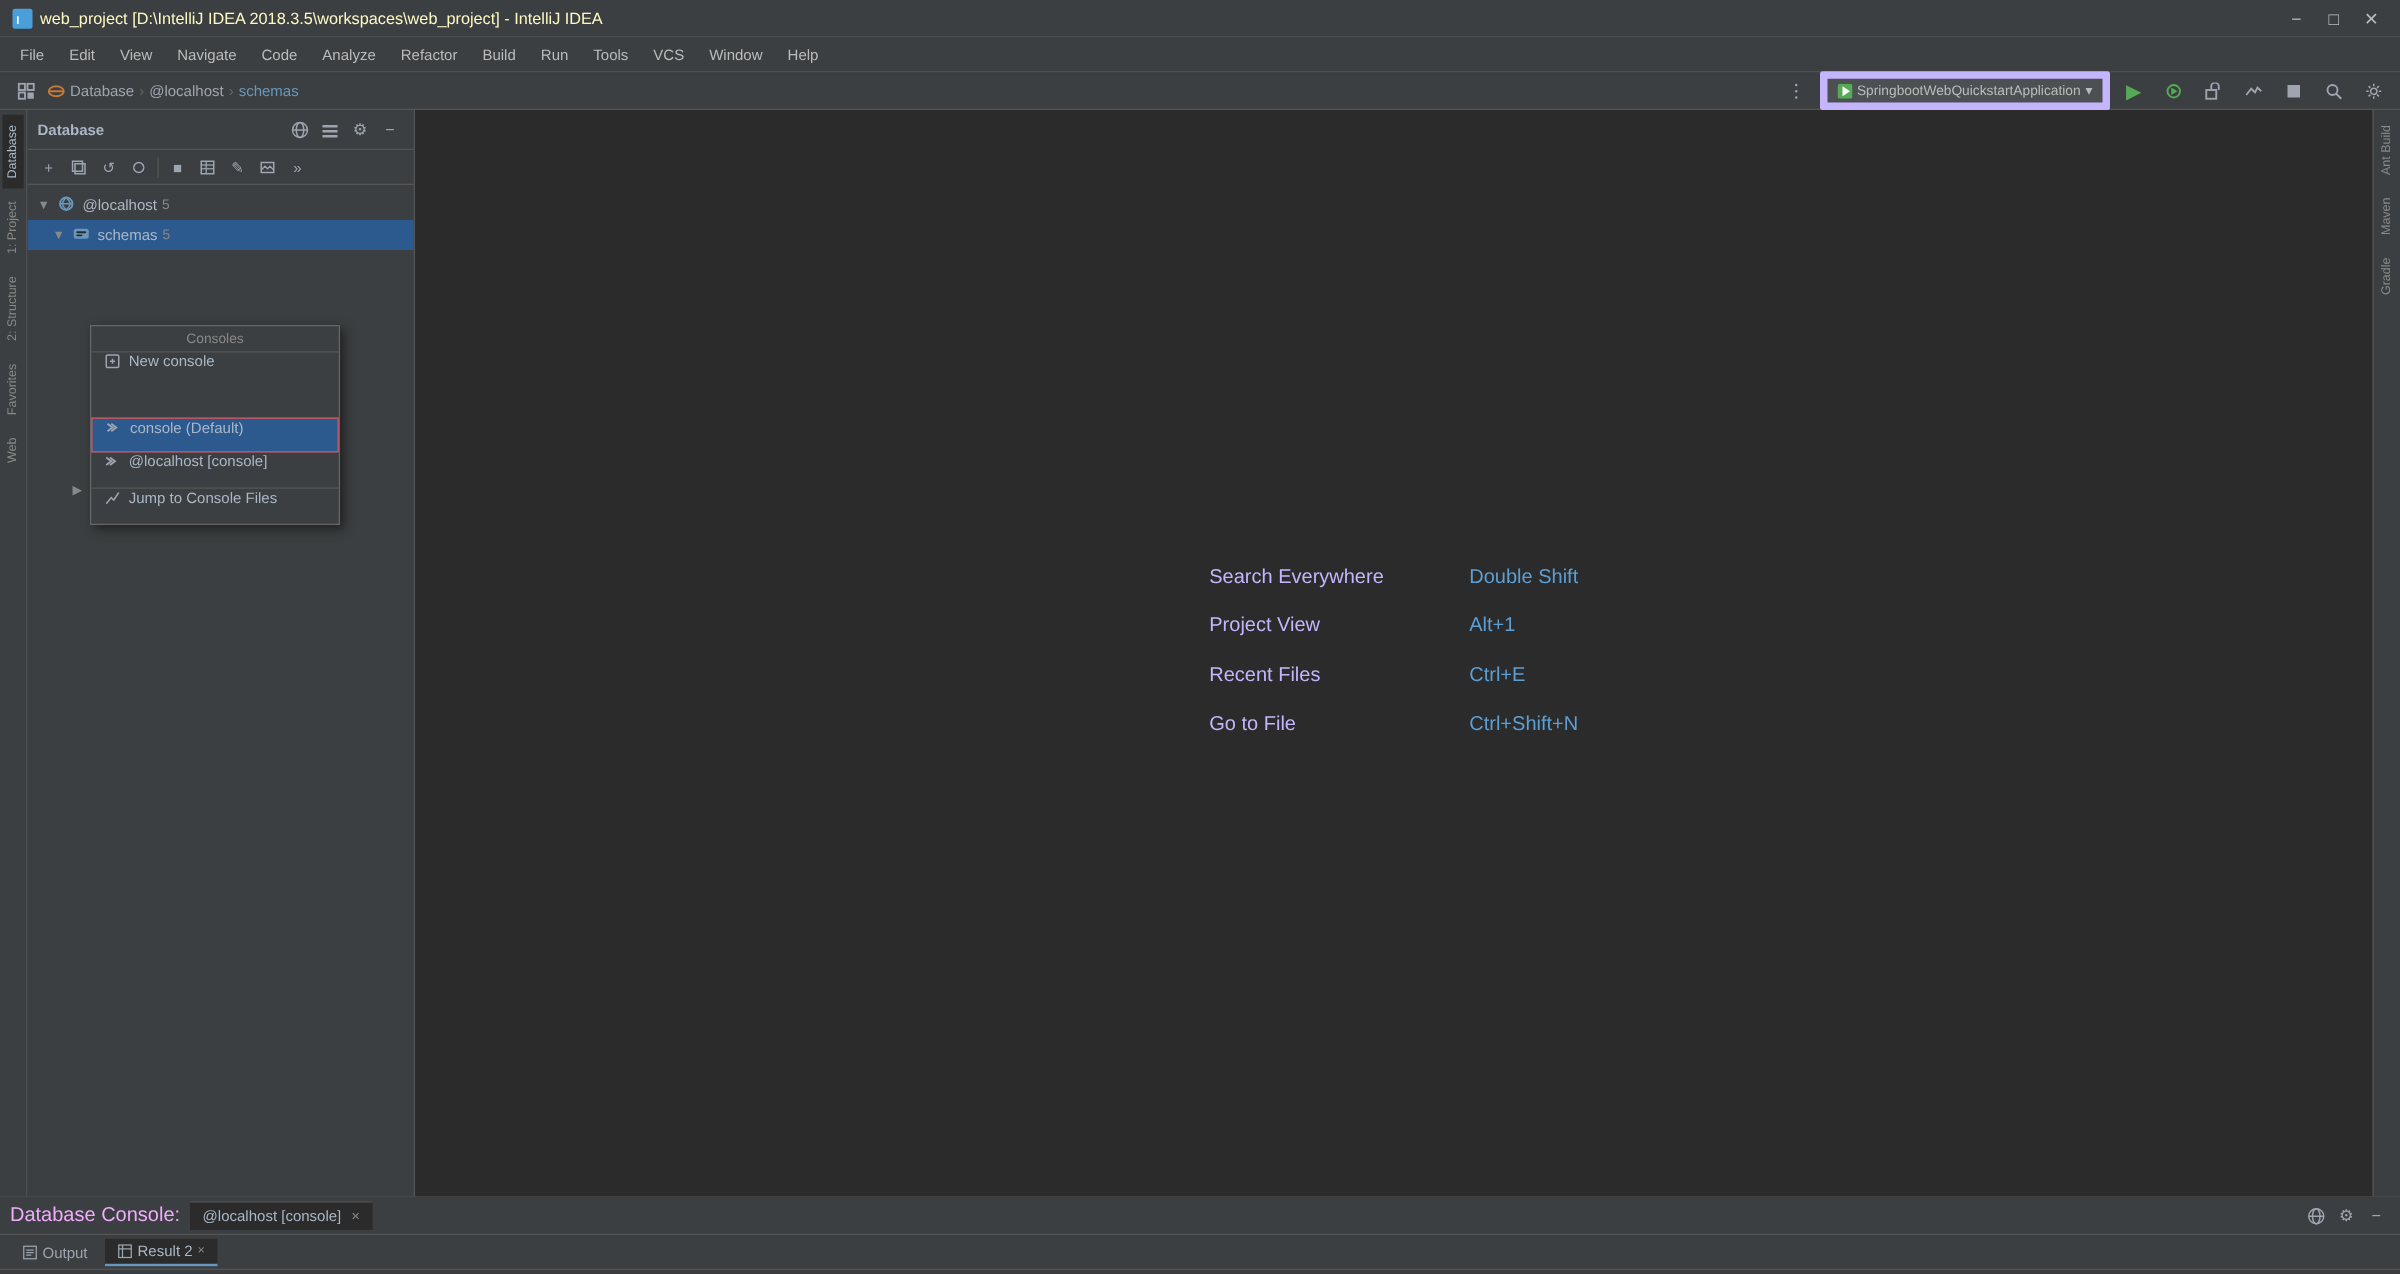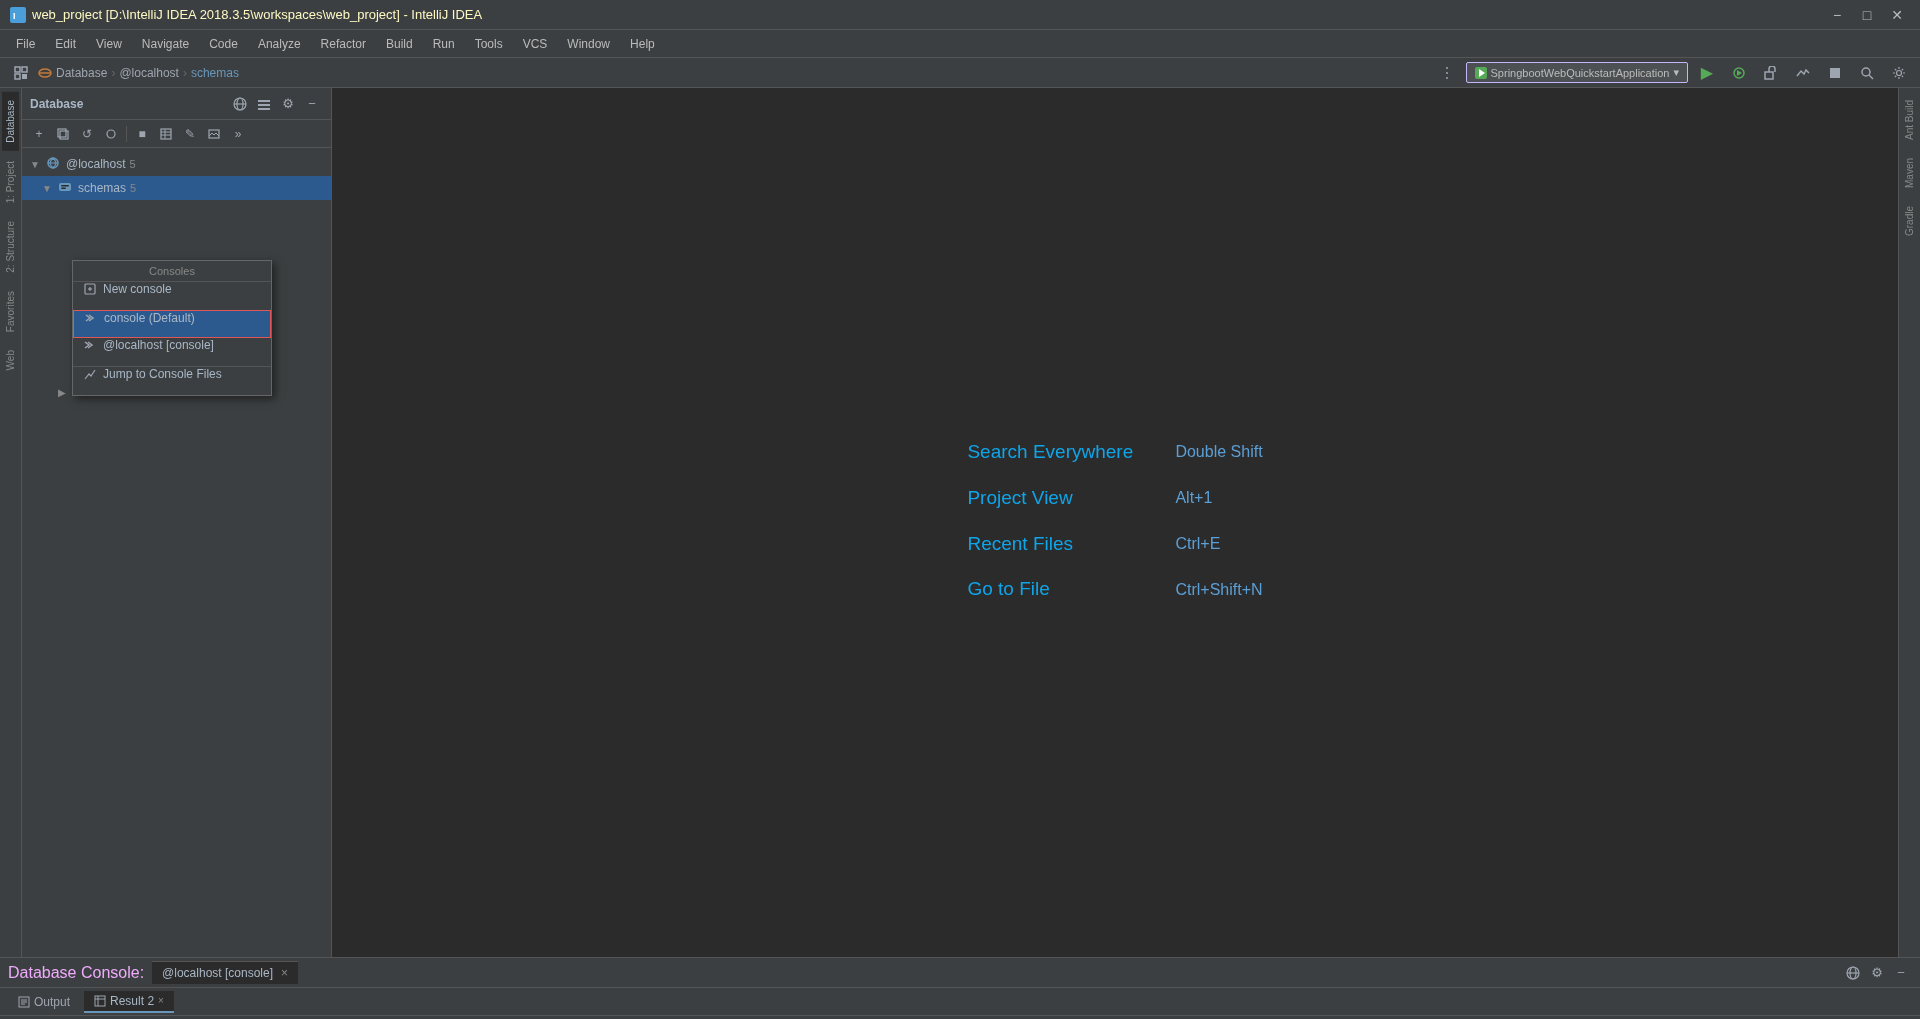--- a/index.html
+++ b/index.html
@@ -99,21 +99,21 @@
     .breadcrumb-sep { color: #666; }
     .breadcrumb-item { cursor: pointer; }
     #nav-right {
       margin-left: auto;
       display: flex;
       align-items: center;
       gap: 6px;
     }
     #run-config {
       background: #4c5052;
-      border: 1px solid #c4b5fd;
+      border: 6px solid #c4b5fd;
       color: #bbb;
       padding: 3px 8px;
       font-size: 11px;
       cursor: pointer;
       display: flex;
       align-items: center;
       gap: 4px;
       border-radius: 2px;
     }
     .nav-icon-btn {
@@ -261,20 +261,21 @@
       height: 28px;
       padding: 0 10px;
       cursor: pointer;
       font-size: 12px;
       color: #a9b7c6;
       gap: 6px;
     }
     .popup-item.highlighted {
       background: #2d5a8e;
       border: 1px solid #e05555;
+      margin-top: 24px;
     }
     .popup-sep { height: 1px; background: #555; }
 
     
     #main-content {
       flex: 1;
       display: flex;
       flex-direction: column;
       background: #2b2b2b;
     }
@@ -288,22 +289,22 @@
       text-align: left;
       line-height: 2.2;
     }
     .shortcut-row {
       display: flex;
       align-items: center;
       gap: 8px;
       margin-bottom: 4px;
     }
     .shortcut-label {
-      color: #0ea5e9;
-      font-size: 19px;
+      color: #c4b5fd;
+      font-size: 16px;
       min-width: 200px;
     }
     .shortcut-key {
       color: #5c9fd5;
       font-size: 16px;
     }
 
     
     #right-tabs {
       width: 22px;

